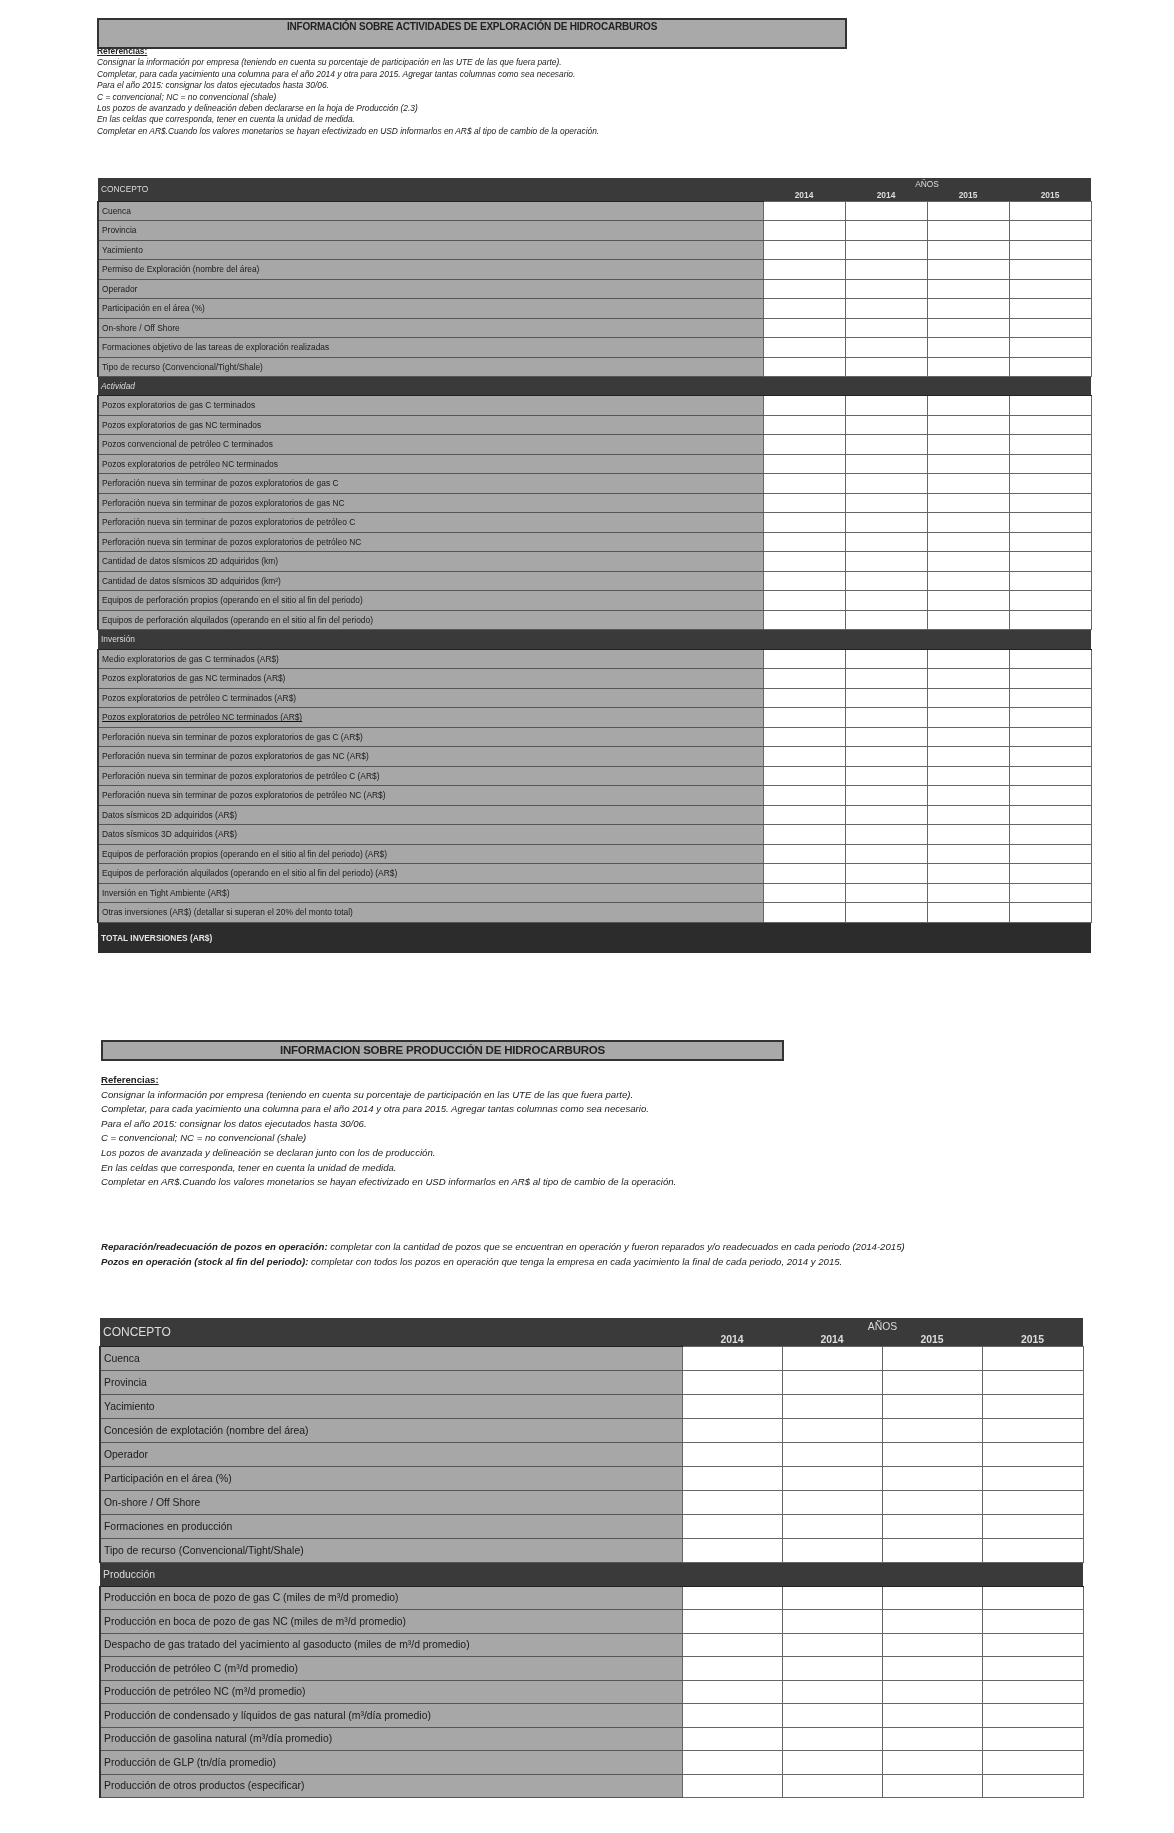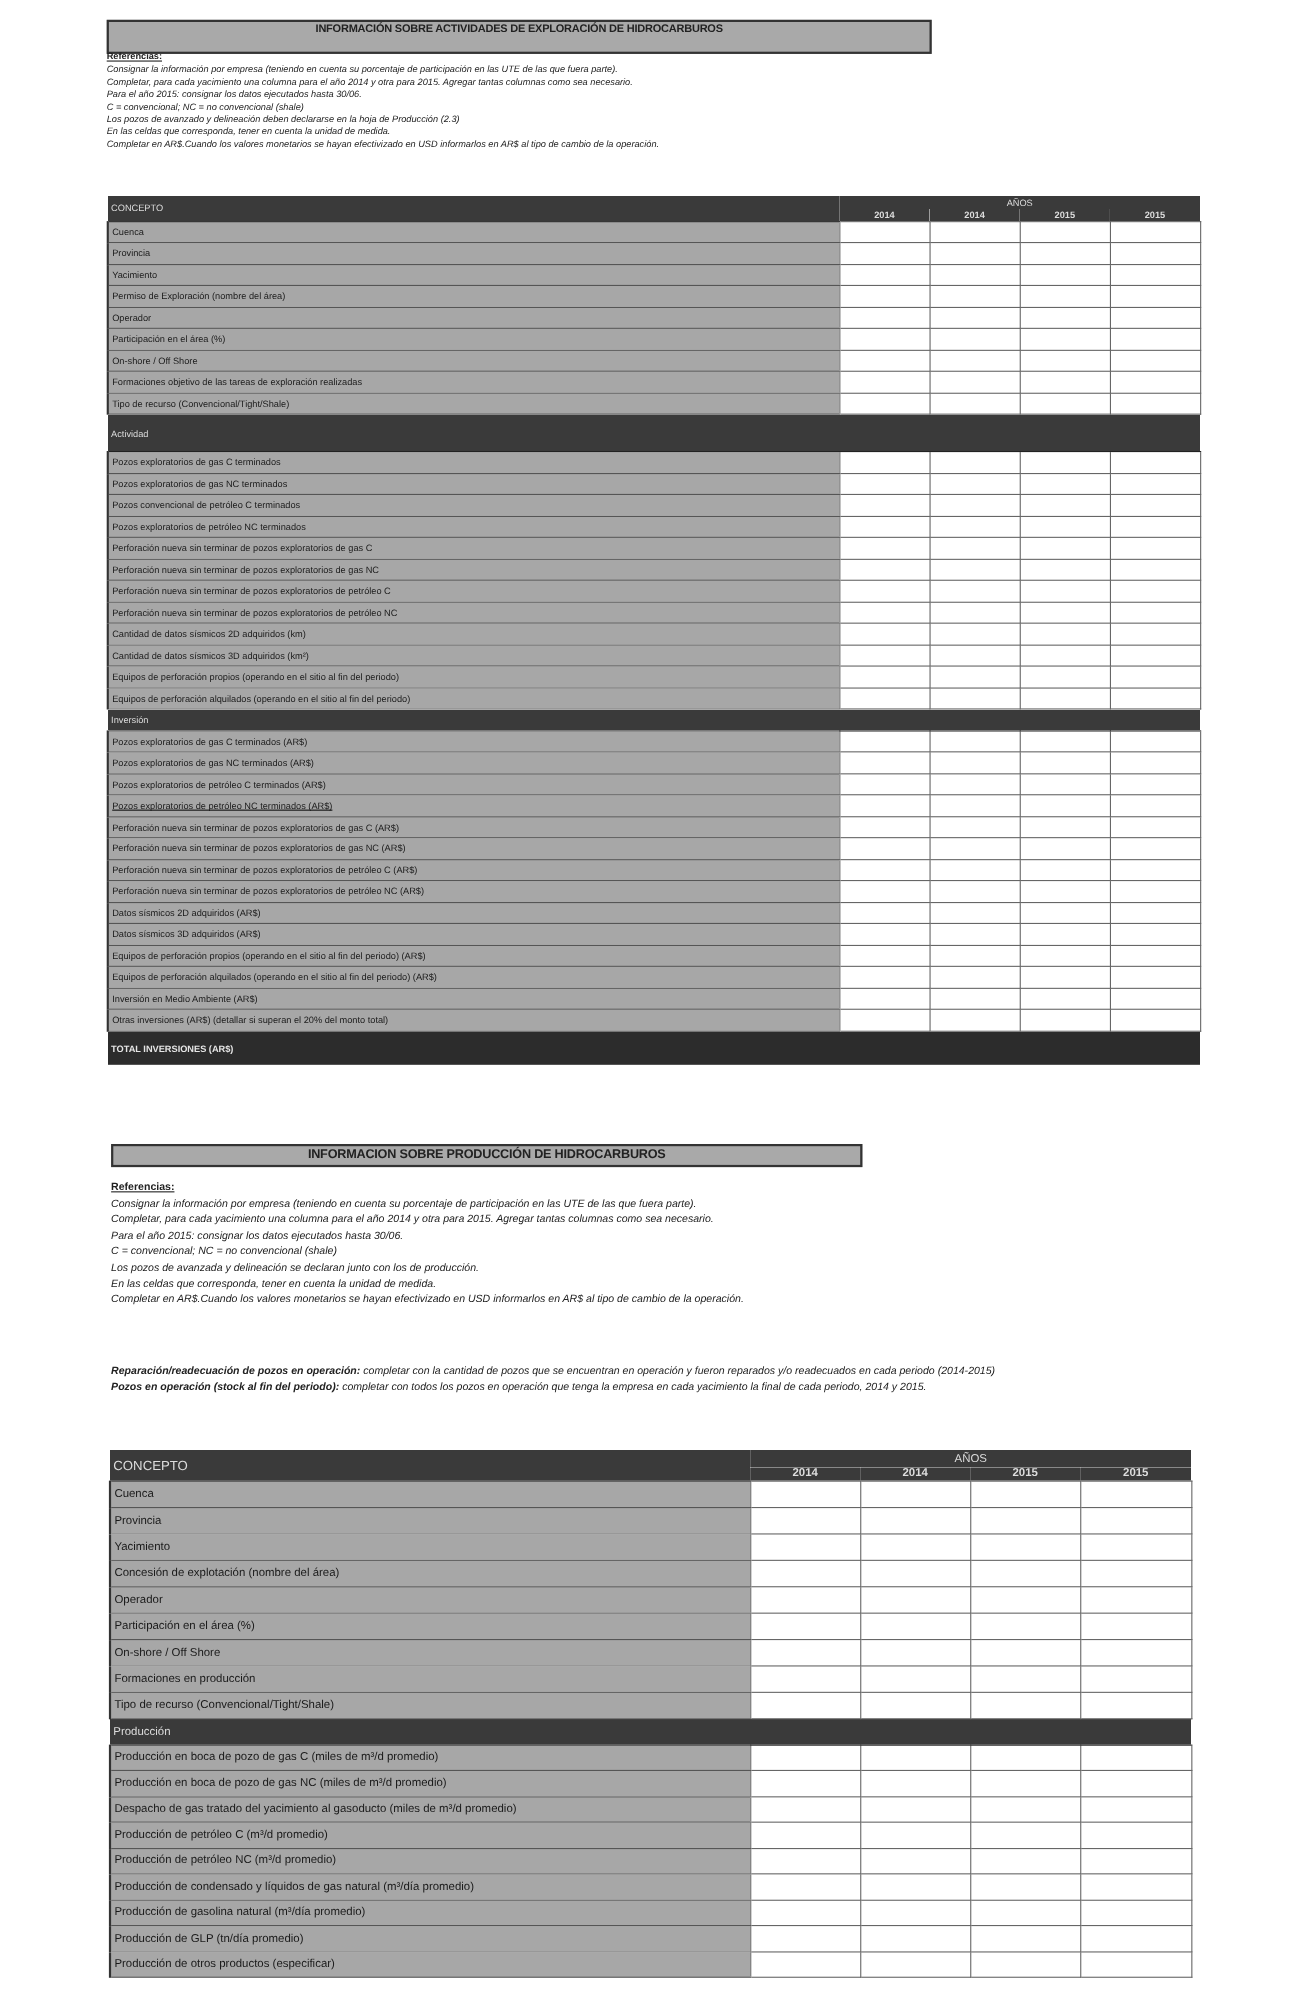--- a/index.html
+++ b/index.html
@@ -118,21 +118,21 @@
       </tr>
       <tr style="height: 19.5px;">
         <td class="concept">Tipo de recurso (Convencional/Tight/Shale)</td>
         <td class="cell"></td>
         <td class="cell"></td>
         <td class="cell"></td>
         <td class="cell"></td>
       </tr>
     </tbody>
   <tbody>
-      <tr class="section" style="height:34px;">
+      <tr class="section" style="height:19px;font-style:italic;">
     <td colspan="5">Actividad</td>
   </tr>
   </tbody>
     <tbody>
       <tr style="height: 19.5px;">
         <td class="concept">Pozos exploratorios de gas C terminados</td>
         <td class="cell"></td>
         <td class="cell"></td>
         <td class="cell"></td>
         <td class="cell"></td>
@@ -215,21 +215,21 @@
         <td class="cell"></td>
       </tr>
     </tbody>
   <tbody>
       <tr class="section" style="height:19.5px;">
     <td colspan="5">Inversión</td>
   </tr>
   </tbody>
     <tbody>
       <tr style="height: 19.5px;">
-        <td class="concept">Pozos exploratorios de gas C terminados (AR$)</td>
+        <td class="concept">Medio exploratorios de gas C terminados (AR$)</td>
         <td class="cell"></td>
         <td class="cell"></td>
         <td class="cell"></td>
         <td class="cell"></td>
       </tr>
       <tr style="height: 19.5px;">
         <td class="concept">Pozos exploratorios de gas NC terminados (AR$)</td>
         <td class="cell"></td>
         <td class="cell"></td>
         <td class="cell"></td>
@@ -299,21 +299,21 @@
         <td class="cell"></td>
       </tr>
       <tr style="height: 19.5px;">
         <td class="concept">Equipos de perforación alquilados (operando en el sitio al fin del periodo) (AR$)</td>
         <td class="cell"></td>
         <td class="cell"></td>
         <td class="cell"></td>
         <td class="cell"></td>
       </tr>
       <tr style="height: 19.5px;">
-        <td class="concept">Inversión en Medio Ambiente (AR$)</td>
+        <td class="concept">Inversión en Tight Ambiente (AR$)</td>
         <td class="cell"></td>
         <td class="cell"></td>
         <td class="cell"></td>
         <td class="cell"></td>
       </tr>
       <tr style="height: 19.5px;">
         <td class="concept">Otras inversiones (AR$)  (detallar si superan el 20% del monto total)</td>
         <td class="cell"></td>
         <td class="cell"></td>
         <td class="cell"></td>

